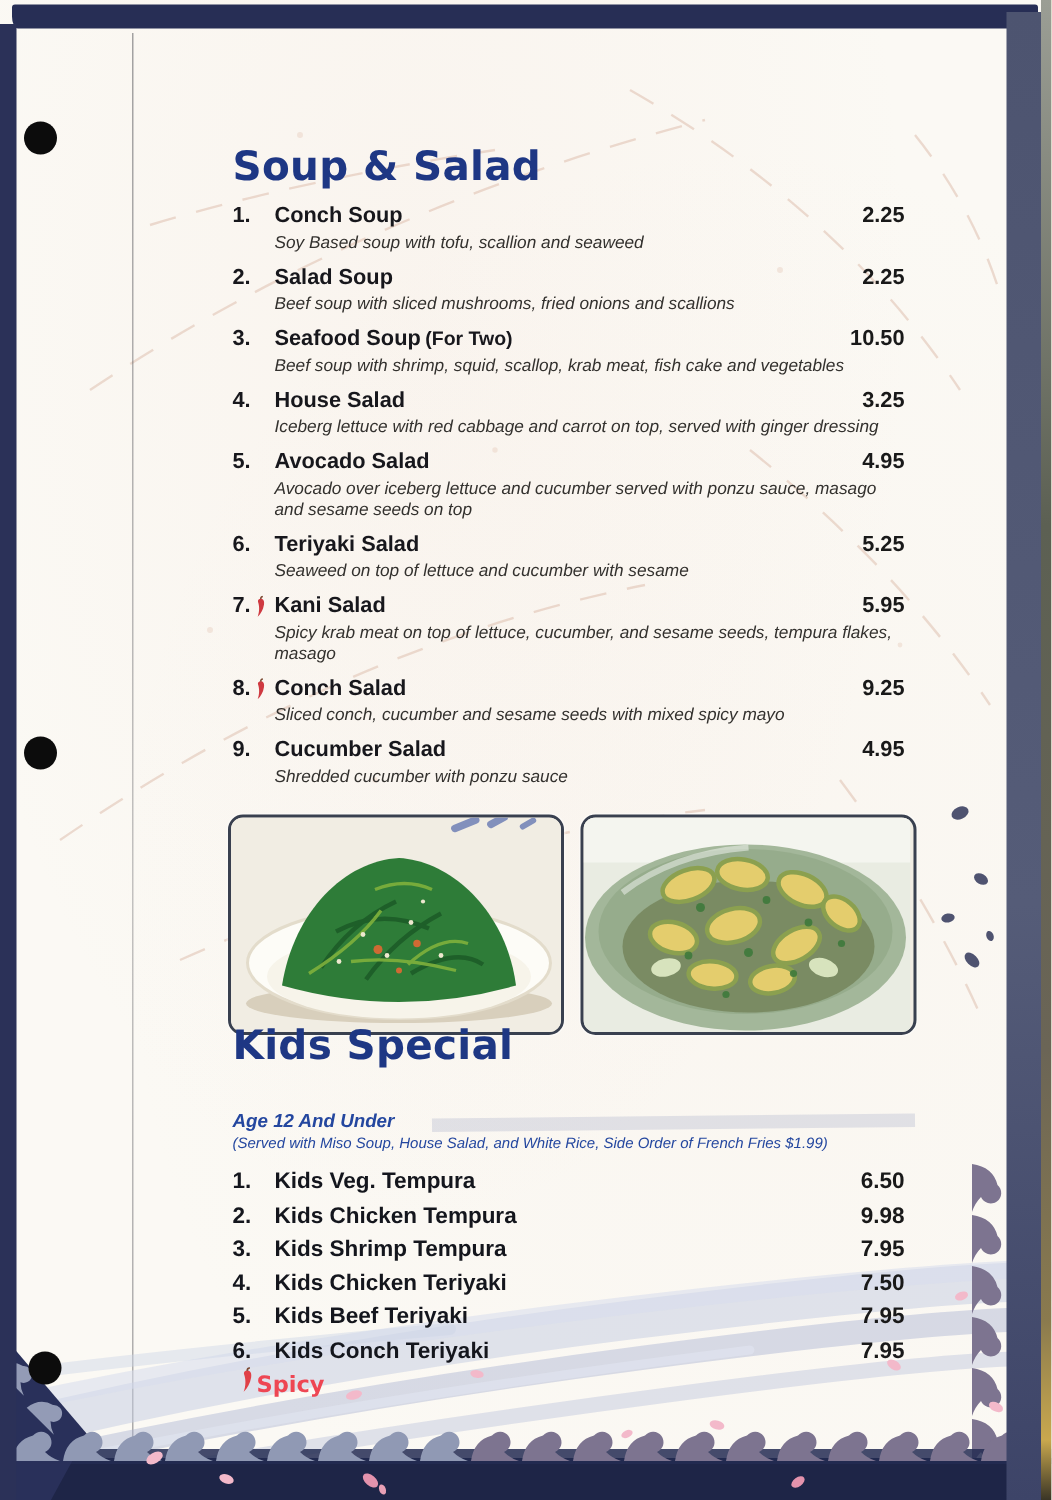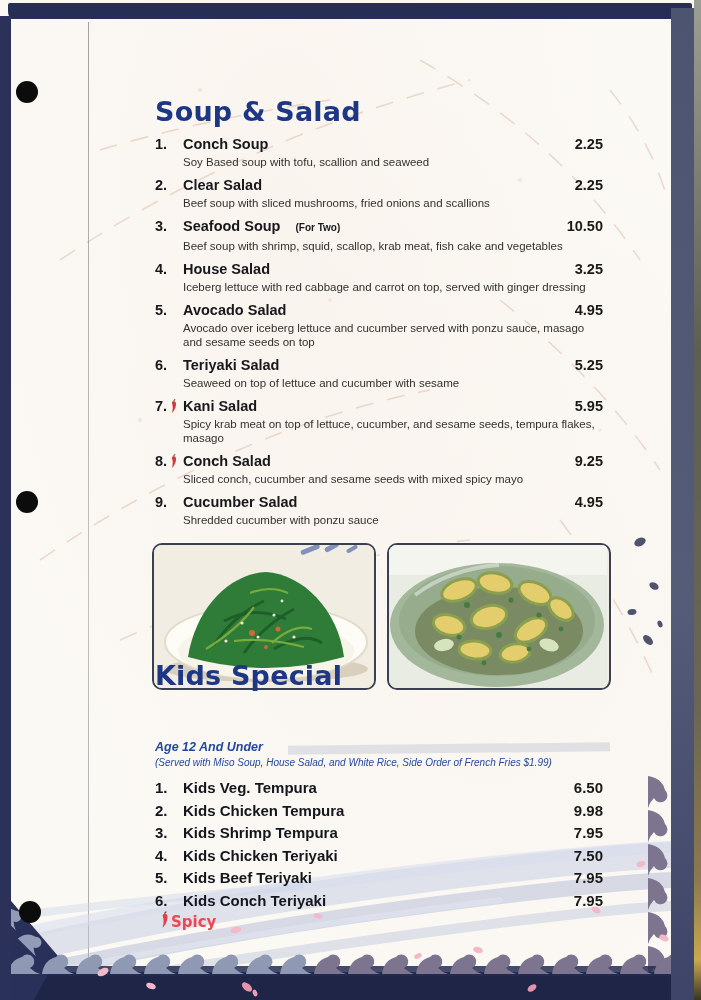--- a/index.html
+++ b/index.html
@@ -17,31 +17,31 @@
   .right-band{position:absolute;left:671px;top:8px;width:23px;height:992px;background:linear-gradient(#4d5470,#555c78 60%,#3d4468);z-index:3;}
   .outer-right{position:absolute;left:694px;top:0;width:7px;height:1000px;z-index:4;background:linear-gradient(#9b9e95,#5c6053 35%,#6b6556 70%,#8a7a4e 88%,#c9a84e 96%,#3a3526);}
   .crease{position:absolute;left:88px;top:22px;width:1px;height:950px;background:linear-gradient(rgba(90,90,95,.55),rgba(90,90,95,.35) 60%,rgba(90,90,95,.5));z-index:2;}
   .hole{position:absolute;left:16px;width:22px;height:22px;border-radius:50%;background:#0c0c0c;z-index:4;}
   .hole.h1{top:81px;} .hole.h2{top:491px;} .hole.h3{top:901px;left:19px;}
 
   
   .content{position:absolute;inset:0;z-index:5;}
   .sec-title{position:absolute;left:155px;font-family:"DejaVu Sans",sans-serif;font-weight:bold;font-size:27px;color:#1e3784;letter-spacing:.2px;}
   #soup-title{top:96px;}
-  #kids-title{top:660px;}
+  #kids-title{top:682px;}
   .list{position:absolute;left:155px;width:448px;}
   #soup-list{top:135px;}
   #kids-list{top:778px;}
   .mi{margin-bottom:7px;}
   .mi-head{position:relative;display:flex;align-items:baseline;font-weight:bold;font-size:14.5px;line-height:18px;color:#17171c;}
   .mi-num{width:28px;flex:none;}
   .mi-spicy{position:absolute;left:13px;top:2px;width:11px;height:15px;}
-  .mi-suffix{font-size:10px;margin-left:15px;}
+  .mi-suffix{font-size:13px;margin-left:3px;}
   .mi-price{margin-left:auto;color:#191919;}
-  .mi-desc{margin-left:28px;margin-top:2px;max-width:424px;font-size:11.5px;line-height:14px;color:#33312e;}
+  .mi-desc{margin-left:28px;margin-top:2px;max-width:424px;font-style:italic;font-size:11.5px;line-height:14px;color:#33312e;}
   .mi.kids{margin-bottom:2px;}
   .mi.kids .mi-head{font-size:15px;line-height:20.5px;color:#14161d;}
   .note{position:absolute;left:155px;font-style:italic;color:#24479f;white-space:nowrap;}
   #age-note{top:740px;font-size:12.5px;font-weight:bold;}
   #served-note{top:757px;font-size:10px;}
   .streak{position:absolute;left:288px;top:744px;width:322px;height:9px;background:rgba(150,160,195,.26);transform:rotate(-.6deg);z-index:4;}
 
   
   .photos{position:absolute;left:152px;top:543px;display:flex;gap:11px;}
   .photo{width:220px;height:143px;border:2.5px solid #39404f;border-radius:10px;overflow:hidden;background:#f1ede3;box-shadow:0 0 0 1px rgba(255,255,255,.4);}
@@ -192,21 +192,21 @@
 
       <span class="mi-price">2.25</span>
     </div>
     <div class="mi-desc">Soy Based soup with tofu, scallion and seaweed</div>
   </div>
 
   <div class="mi">
     <div class="mi-head">
       <span class="mi-num">2.</span>
 
-      <span class="mi-name">Clear Salad</span>
+      <span class="mi-name">Salad Soup</span>
 
       <span class="mi-price">2.25</span>
     </div>
     <div class="mi-desc">Beef soup with sliced mushrooms, fried onions and scallions</div>
   </div>
 
   <div class="mi">
     <div class="mi-head">
       <span class="mi-num">3.</span>
 

